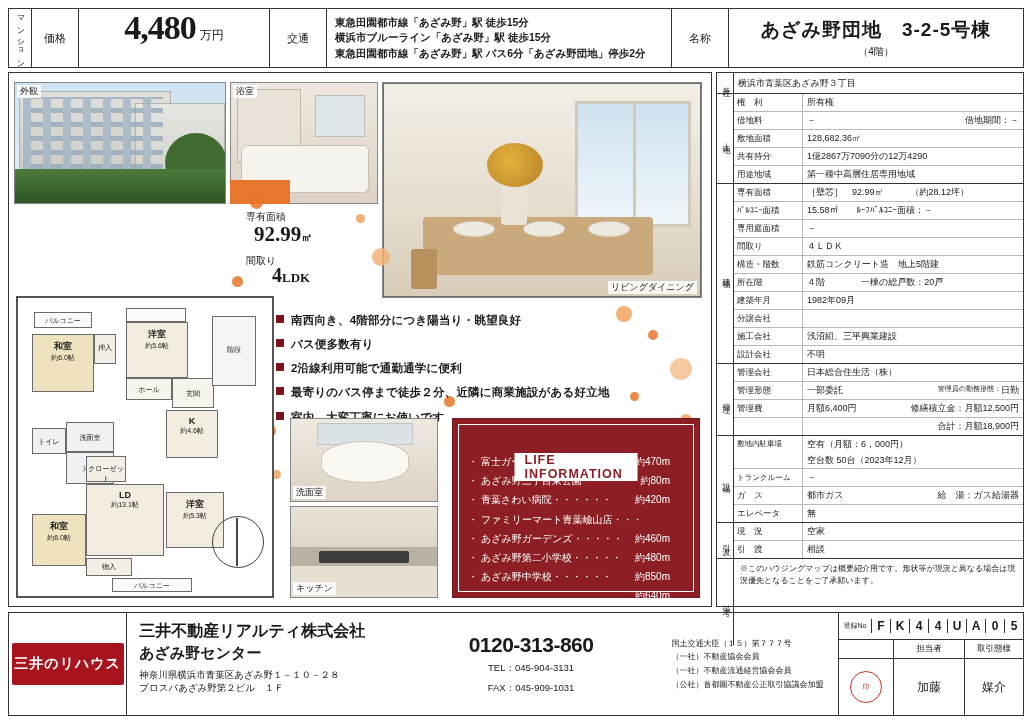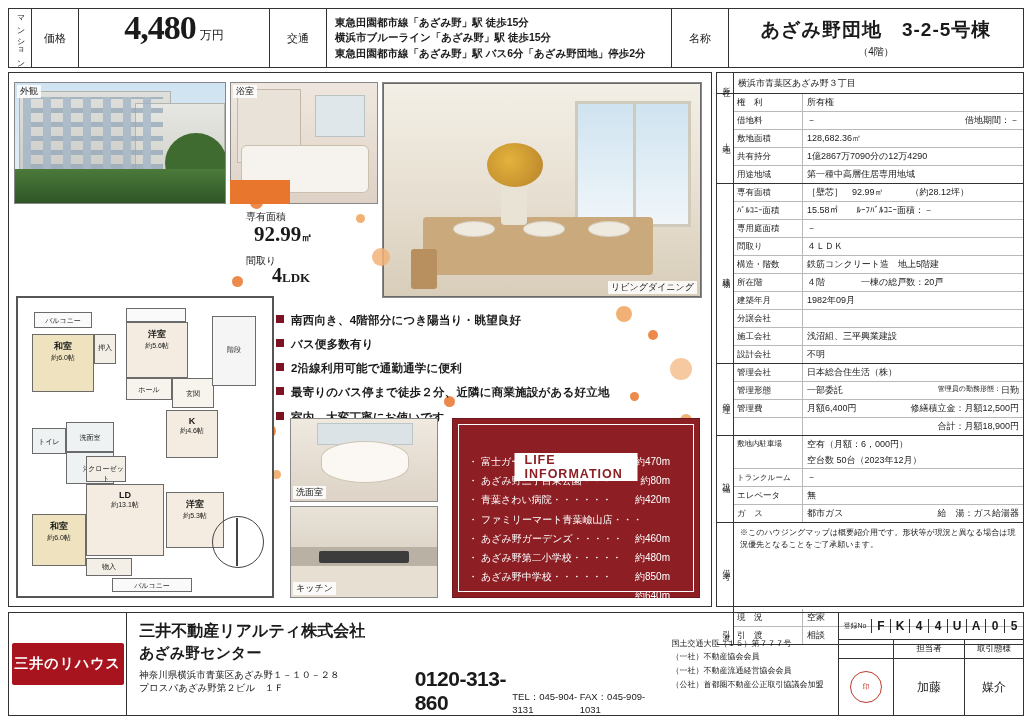--- a/index.html
+++ b/index.html
@@ -134,21 +134,21 @@
 
   
   #footer{left:8px;top:612px;width:1016px;height:104px;border:1.5px solid #333;display:flex;}
   #logo{width:132px;border-right:1px solid #333;display:flex;align-items:center;justify-content:center;}
   #logo .lg{width:112px;height:42px;background:#a8141e;color:#fff;display:flex;align-items:center;justify-content:center;font-size:14px;font-weight:bold;letter-spacing:1px;border-radius:2px;}
   #fcomp{width:310px;padding:8px 0 0 12px;}
   #fcomp .c1{font-size:16px;font-weight:bold;}
   #fcomp .c2{font-size:15px;font-weight:bold;margin-top:2px;}
   #fcomp .c3{font-size:9.5px;margin-top:6px;}
   #fcomp .c4{font-size:9.5px;}
-  #ftel{width:262px;display:flex;flex-direction:row;align-items:flex-end;justify-content:center;}
+  #ftel{width:262px;display:flex;flex-direction:column;align-items:center;justify-content:center;}
   #ftel .big{font-size:21px;font-weight:bold;letter-spacing:-.5px;}
   #ftel .sm{font-size:9.5px;margin-top:5px;}
   #fassoc{width:210px;display:flex;flex-direction:column;justify-content:center;padding-left:4px;border-right:1px solid #333;}
   #fassoc div{font-size:8px;line-height:1.7;margin-left:20px;}
   #fright{flex:1;display:flex;flex-direction:column;}
   #fno{height:26px;border-bottom:1px solid #333;display:flex;align-items:center;}
   #fno .lbl{width:32px;font-size:7px;text-align:center;line-height:1.1;}
   #fno .cell{width:18px;border-left:1px solid #333;text-align:center;font-size:12px;font-weight:bold;}
   #fgrid{flex:1;display:flex;}
   #fgrid .col{border-left:1px solid #333;display:flex;flex-direction:column;}
@@ -494,58 +494,58 @@
           </div>
         <div class="srow" style="height:16px">
             <div class="skey"></div>
             <div class="sval">空台数 50台（2023年12月）</div>
           </div>
         <div class="srow" style="height:17px">
             <div class="skey" style="font-size:7.5px">トランクルーム</div>
             <div class="sval">－</div>
           </div>
         <div class="srow" style="height:17px">
-            <div class="skey">エレベータ</div>
-            <div class="sval">無</div>
-          </div>
-        <div class="srow" style="height:17px">
             <div class="skey">ガ　ス</div>
           <div class="sval">
               <span>都市ガス</span>
               <span class="k2">
                 <span>給　湯：</span>
                 <span>ガス給湯器</span>
               </span>
             </div>
           </div>
+        <div class="srow" style="height:17px">
+            <div class="skey">エレベータ</div>
+            <div class="sval">無</div>
+          </div>
+      </div>
+    </div>
+
+    <div class="sec">
+      <div class="sgroup">
+          <span>引渡</span>
+        </div>
+      <div class="sec-body">
+        <div class="srow" style="height:17px">
+            <div class="skey">現　況</div>
+            <div class="sval">空家</div>
+          </div>
+        <div class="srow" style="height:17px">
+            <div class="skey">引　渡</div>
+            <div class="sval">相談</div>
+          </div>
       </div>
     </div>
 
     <div class="sec" style="border-bottom:none;height:86px">
       <div class="sgroup">
           <span>備考</span>
         </div>
       <div class="sec-body" style="padding:4px 6px;font-size:8px;line-height:1.5">
         <span>※このハウジングマップは概要紹介用です。形状等が現況と異なる場合は現況優先となることをご了承願います。</span>
-      </div>
-    </div>
-
-    <div class="sec">
-      <div class="sgroup">
-          <span>引渡</span>
-        </div>
-      <div class="sec-body">
-        <div class="srow" style="height:17px">
-            <div class="skey">現　況</div>
-            <div class="sval">空家</div>
-          </div>
-        <div class="srow" style="height:17px">
-            <div class="skey">引　渡</div>
-            <div class="sval">相談</div>
-          </div>
       </div>
     </div>
   </div>
 
   <div class="abs" id="footer">
     <div id="logo">
       <div class="lg">三井のリハウス</div>
     </div>
     <div id="fcomp">
       <div class="c1">三井不動産リアルティ株式会社</div>

